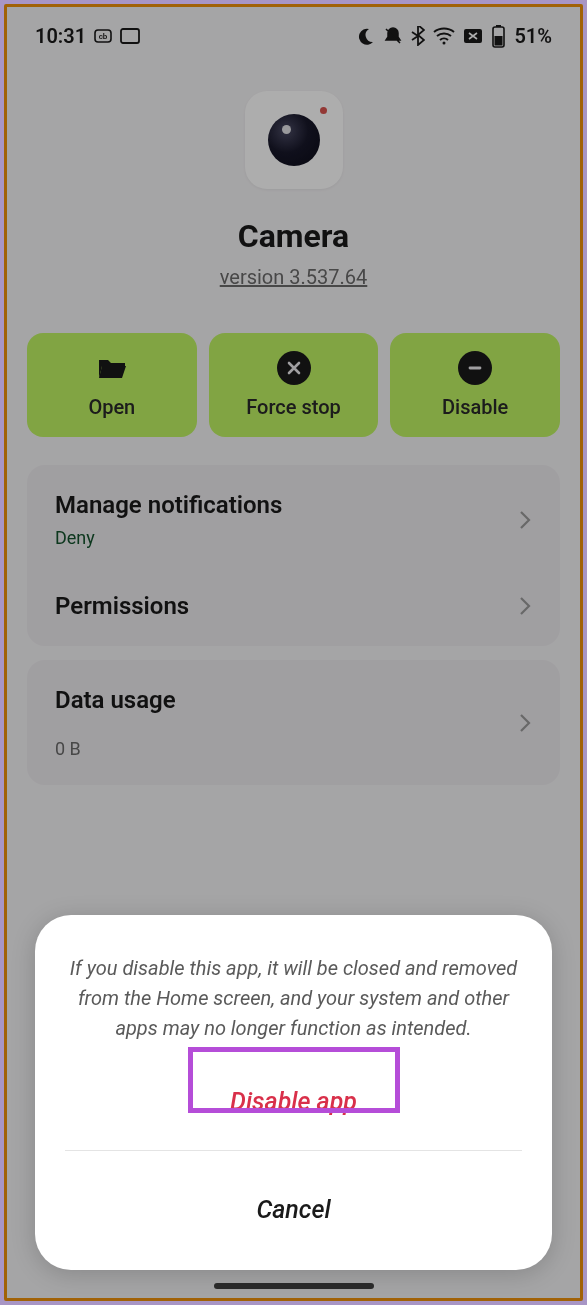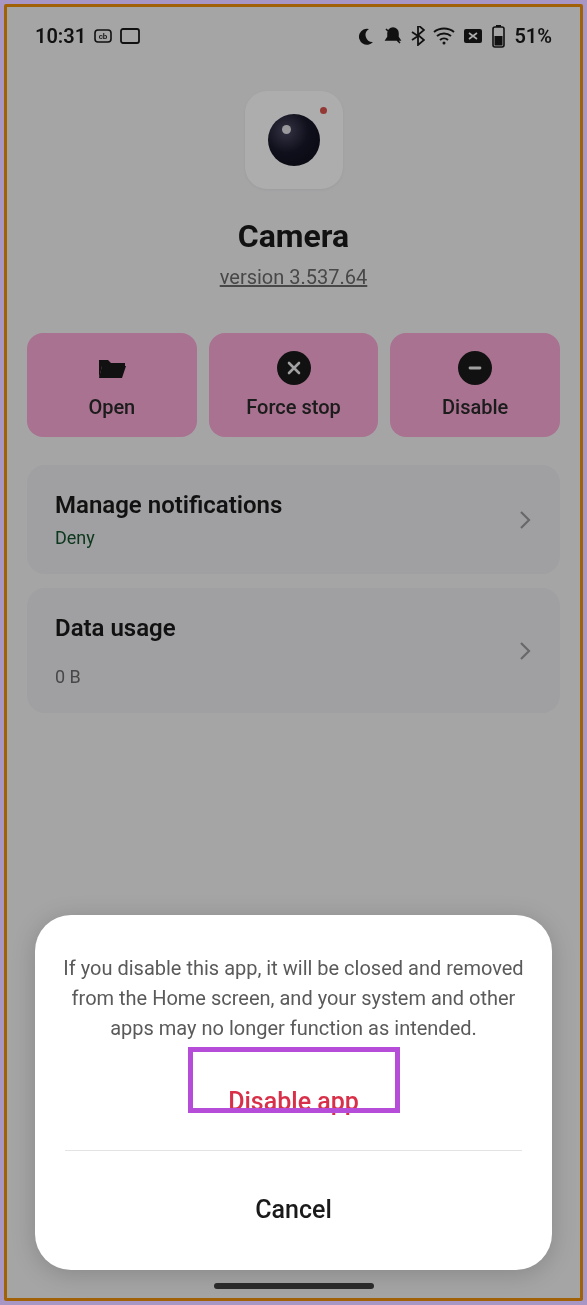--- a/index.html
+++ b/index.html
@@ -17,33 +17,33 @@
 
 .app-section { display: flex; flex-direction: column; align-items: center; padding: 30px 0 30px; }
 .app-icon-wrap { width: 98px; height: 98px; background: #fff; border-radius: 22px; display: flex; align-items: center; justify-content: center; position: relative; box-shadow: 0 1px 3px rgba(0,0,0,0.06); }
 .lens { width: 52px; height: 52px; border-radius: 50%; background: radial-gradient(circle at 35% 32%, #4a4a63 0%, #18182a 45%, #0c0c18 100%); position: relative; }
 .lens::after { content: ""; position: absolute; top: 11px; left: 14px; width: 9px; height: 9px; border-radius: 50%; background: #fff; opacity: 0.85; }
 .red-dot { position: absolute; top: 16px; right: 16px; width: 7px; height: 7px; background: #d9534f; border-radius: 50%; }
 .app-name { font-size: 32px; font-weight: 700; color: #1a1a1a; margin-top: 28px; }
 .app-version { font-size: 20px; color: #6a6a6a; margin-top: 10px; text-decoration: underline; }
 
 .action-row { display: flex; gap: 12px; padding: 14px 20px; }
-.action-btn { flex: 1; background: #f9a8d4; border-radius: 16px; height: 104px; display: flex; flex-direction: column; align-items: center; justify-content: center; gap: 10px; }
+.action-btn { flex: 1; background: #bef264; border-radius: 16px; height: 104px; display: flex; flex-direction: column; align-items: center; justify-content: center; gap: 10px; }
 .action-btn .aicon { width: 34px; height: 34px; display: flex; align-items: center; justify-content: center; }
 .action-btn .albl { font-size: 20px; color: #2a2a2a; font-weight: 500; }
 .circ { width: 34px; height: 34px; border-radius: 50%; background: #1a1a1a; display: flex; align-items: center; justify-content: center; }
 
 .card { margin: 14px 20px; background: #eceaee; border-radius: 18px; padding: 4px 0; }
 .row { display: flex; align-items: center; justify-content: space-between; padding: 22px 28px; }
 .row-text .t { font-size: 24px; font-weight: 600; color: #1a1a1a; }
 .row-text .s { font-size: 18px; color: #14532d; margin-top: 8px; }
 .row-text .s2 { font-size: 18px; color: #6a6a6a; margin-top: 24px; }
 .chev { color: #9a9a9a; }
 
-.sheet { position: absolute; left: 28px; right: 28px; bottom: 28px; background: #fff; border-radius: 36px; padding: 38px 26px 30px; z-index: 10; box-shadow: 0 4px 24px rgba(0,0,0,0.18); }
+.sheet { position: absolute; left: 28px; right: 28px; bottom: 28px; background: #fff; border-radius: 36px; padding: 38px 26px 30px; z-index: 10; box-shadow: 0 4px 24px rgba(0,0,0,0.18); font-style: italic; }
 .sheet-msg { font-size: 20px; line-height: 1.5; text-align: center; color: #5a5a5a; }
 .sheet-btn { display: block; margin: 28px auto 0; text-align: center; font-size: 25px; font-weight: 500; padding: 16px 28px; }
 .sheet-btn.danger { color: #d9304a; }
 .sheet-btn.cancel { color: #1a1a1a; }
 .highlight-box { border: 5px solid #b54dd8; position: absolute; left: 50%; transform: translateX(-50%); top: 132px; width: 212px; height: 66px; pointer-events: none; }
 .sheet-divider { height: 1px; background: #e4e4e4; margin: 18px 4px 0; }
 
 .home-indicator { position: absolute; bottom: 9px; left: 50%; transform: translateX(-50%); width: 160px; height: 6px; background: #2a2a2a; border-radius: 3px; z-index: 20; }
 </style>
 </head>
@@ -134,20 +134,28 @@
   <div class="card">
     <div class="row">
       <div class="row-text">
         <div class="t">Manage notifications</div>
         <div class="s">Deny</div>
       </div>
       <svg class="chev" width="14" height="24" viewBox="0 0 14 24">
           <path d="M3 4l8 8-8 8" fill="none" stroke="currentColor" stroke-width="2.2"></path>
         </svg>
     </div>
+    <div class="row">
+      <div class="row-text">
+        <div class="t">Permissions</div>
+      </div>
+      <svg class="chev" width="14" height="24" viewBox="0 0 14 24">
+          <path d="M3 4l8 8-8 8" fill="none" stroke="currentColor" stroke-width="2.2"></path>
+        </svg>
+    </div>
   </div>
 
   <div class="card">
     <div class="row">
       <div class="row-text">
         <div class="t">Data usage</div>
         <div class="s2">0 B</div>
       </div>
       <svg class="chev" width="14" height="24" viewBox="0 0 14 24">
           <path d="M3 4l8 8-8 8" fill="none" stroke="currentColor" stroke-width="2.2"></path>

